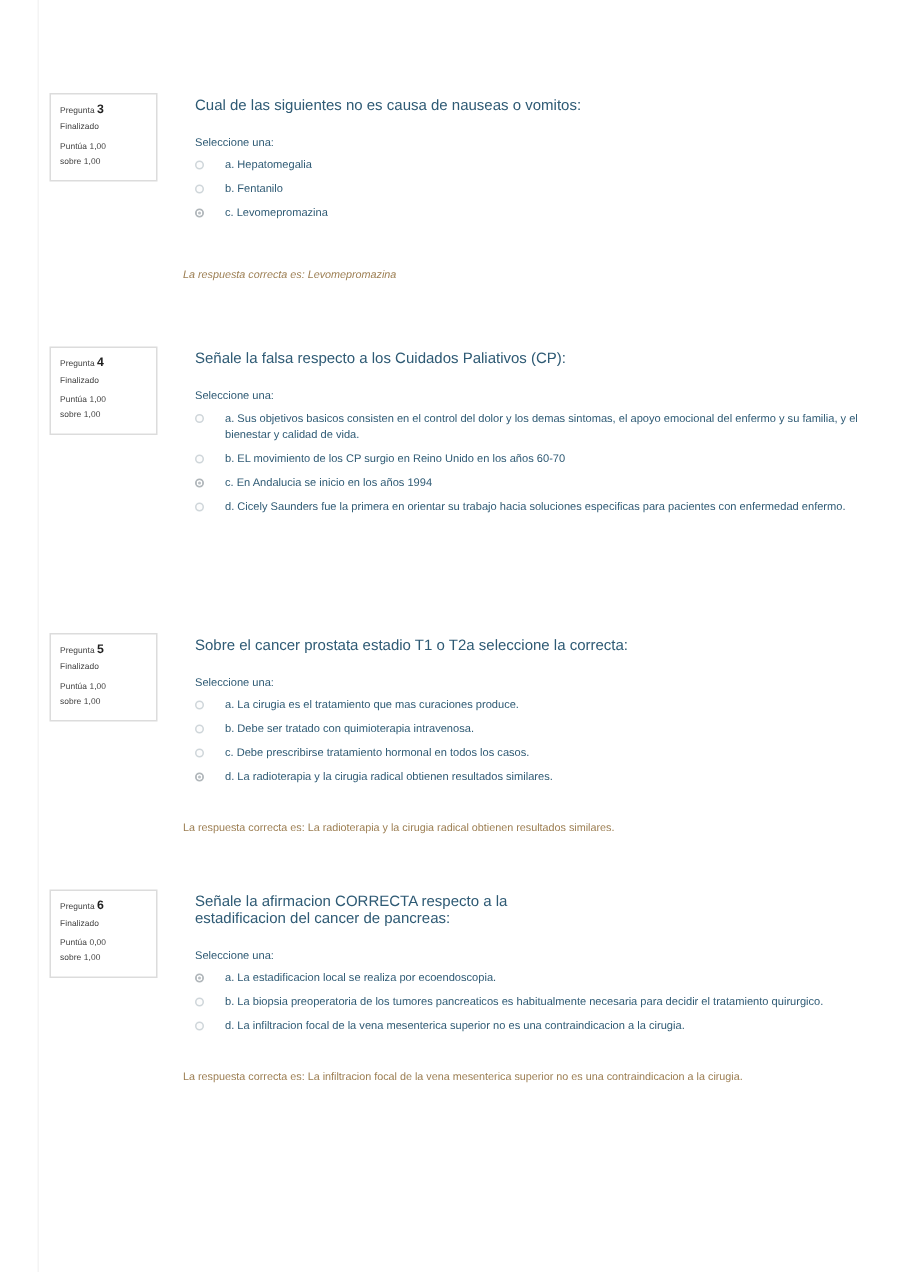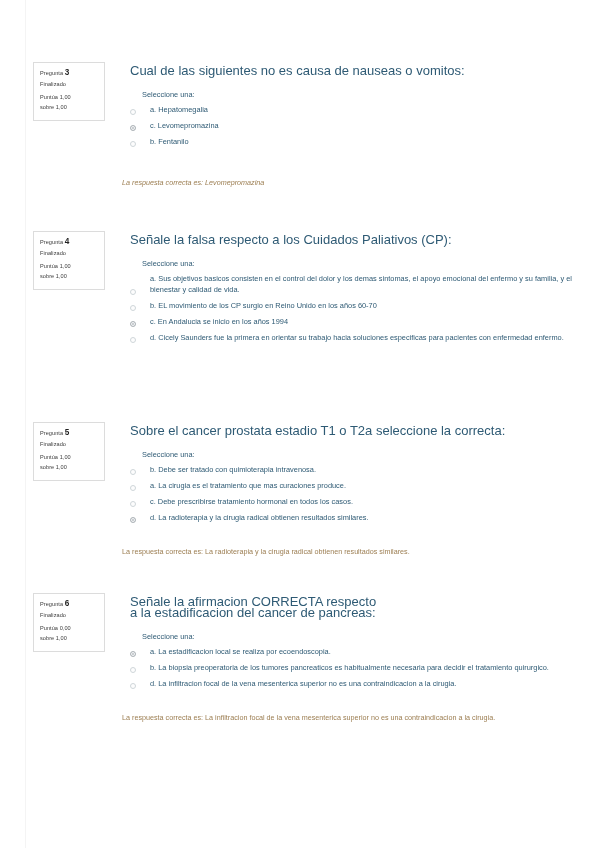--- a/index.html
+++ b/index.html
@@ -80,38 +80,38 @@
 
   .content {
     flex: 1 1 auto;
     padding-left: 25px;
     padding-right: 10px;
     box-sizing: border-box;
   }
 
   .q-text {
     color: #2e5a74;
-    font-size: 13px;
+    font-size: 10px;
     line-height: 11px;
     margin: 3px 0 0 0;
   }
   .select-label {
     color: #2e5a74;
     font-size: 7.4px;
     line-height: 11px;
-    margin: 13px 0 4px 12px;
+    margin: 13px 0 4px 0;
   }
   .answers {
     margin: 0;
     padding: 0;
     list-style: none;
   }
   .answer {
     display: flex;
-    align-items: flex-end;
+    align-items: flex-start;
     margin-bottom: 5px;
   }
   .radio {
     flex: 0 0 auto;
     width: 6px;
     height: 6px;
     border-radius: 50%;
     border: 1px solid #cfd6da;
     background: #fdfdfd;
     margin-top: 2.5px;
@@ -159,26 +159,26 @@
           </div>
           <div class="content">
             <p class="q-text">Cual de las siguientes no es causa de nauseas o vomitos:</p>
             <p class="select-label">Seleccione una:</p>
             <ul class="answers">
               <li class="answer">
                 <span class="radio"></span>
                 <span class="answer-text">a. Hepatomegalia</span>
               </li>
               <li class="answer">
+                <span class="radio"></span>
+                <span class="answer-text">b. Fentanilo</span>
+              </li>
+              <li class="answer">
                 <span class="radio checked"></span>
                 <span class="answer-text">c. Levomepromazina</span>
-              </li>
-              <li class="answer">
-                <span class="radio"></span>
-                <span class="answer-text">b. Fentanilo</span>
               </li>
             </ul>
           </div>
         </div>
         <div class="correct-wrap" style="margin-left: 97px; margin-top: 25px; font-style: italic;">
           <p class="correct-answer">La respuesta correcta es: Levomepromazina</p>
         </div>
       </div>
       <div class="question" style="position: absolute; left: 0px; top: 231px; width: 599px;">
         <div class="q-inner">
@@ -219,25 +219,25 @@
             <div class="info-line state">Finalizado</div>
             <div class="info-line grade">Puntúa 1,00</div>
             <div class="info-line grade">sobre 1,00</div>
           </div>
           <div class="content">
             <p class="q-text">Sobre el cancer prostata estadio T1 o T2a seleccione la correcta:</p>
             <p class="select-label">Seleccione una:</p>
             <ul class="answers">
               <li class="answer">
                 <span class="radio"></span>
+                <span class="answer-text">a. La cirugia es el tratamiento que mas curaciones produce.</span>
+              </li>
+              <li class="answer">
+                <span class="radio"></span>
                 <span class="answer-text">b. Debe ser tratado con quimioterapia intravenosa.</span>
-              </li>
-              <li class="answer">
-                <span class="radio"></span>
-                <span class="answer-text">a. La cirugia es el tratamiento que mas curaciones produce.</span>
               </li>
               <li class="answer">
                 <span class="radio"></span>
                 <span class="answer-text">c. Debe prescribirse tratamiento hormonal en todos los casos.</span>
               </li>
               <li class="answer">
                 <span class="radio checked"></span>
                 <span class="answer-text">d. La radioterapia y la cirugia radical obtienen resultados similares.</span>
               </li>
             </ul>

